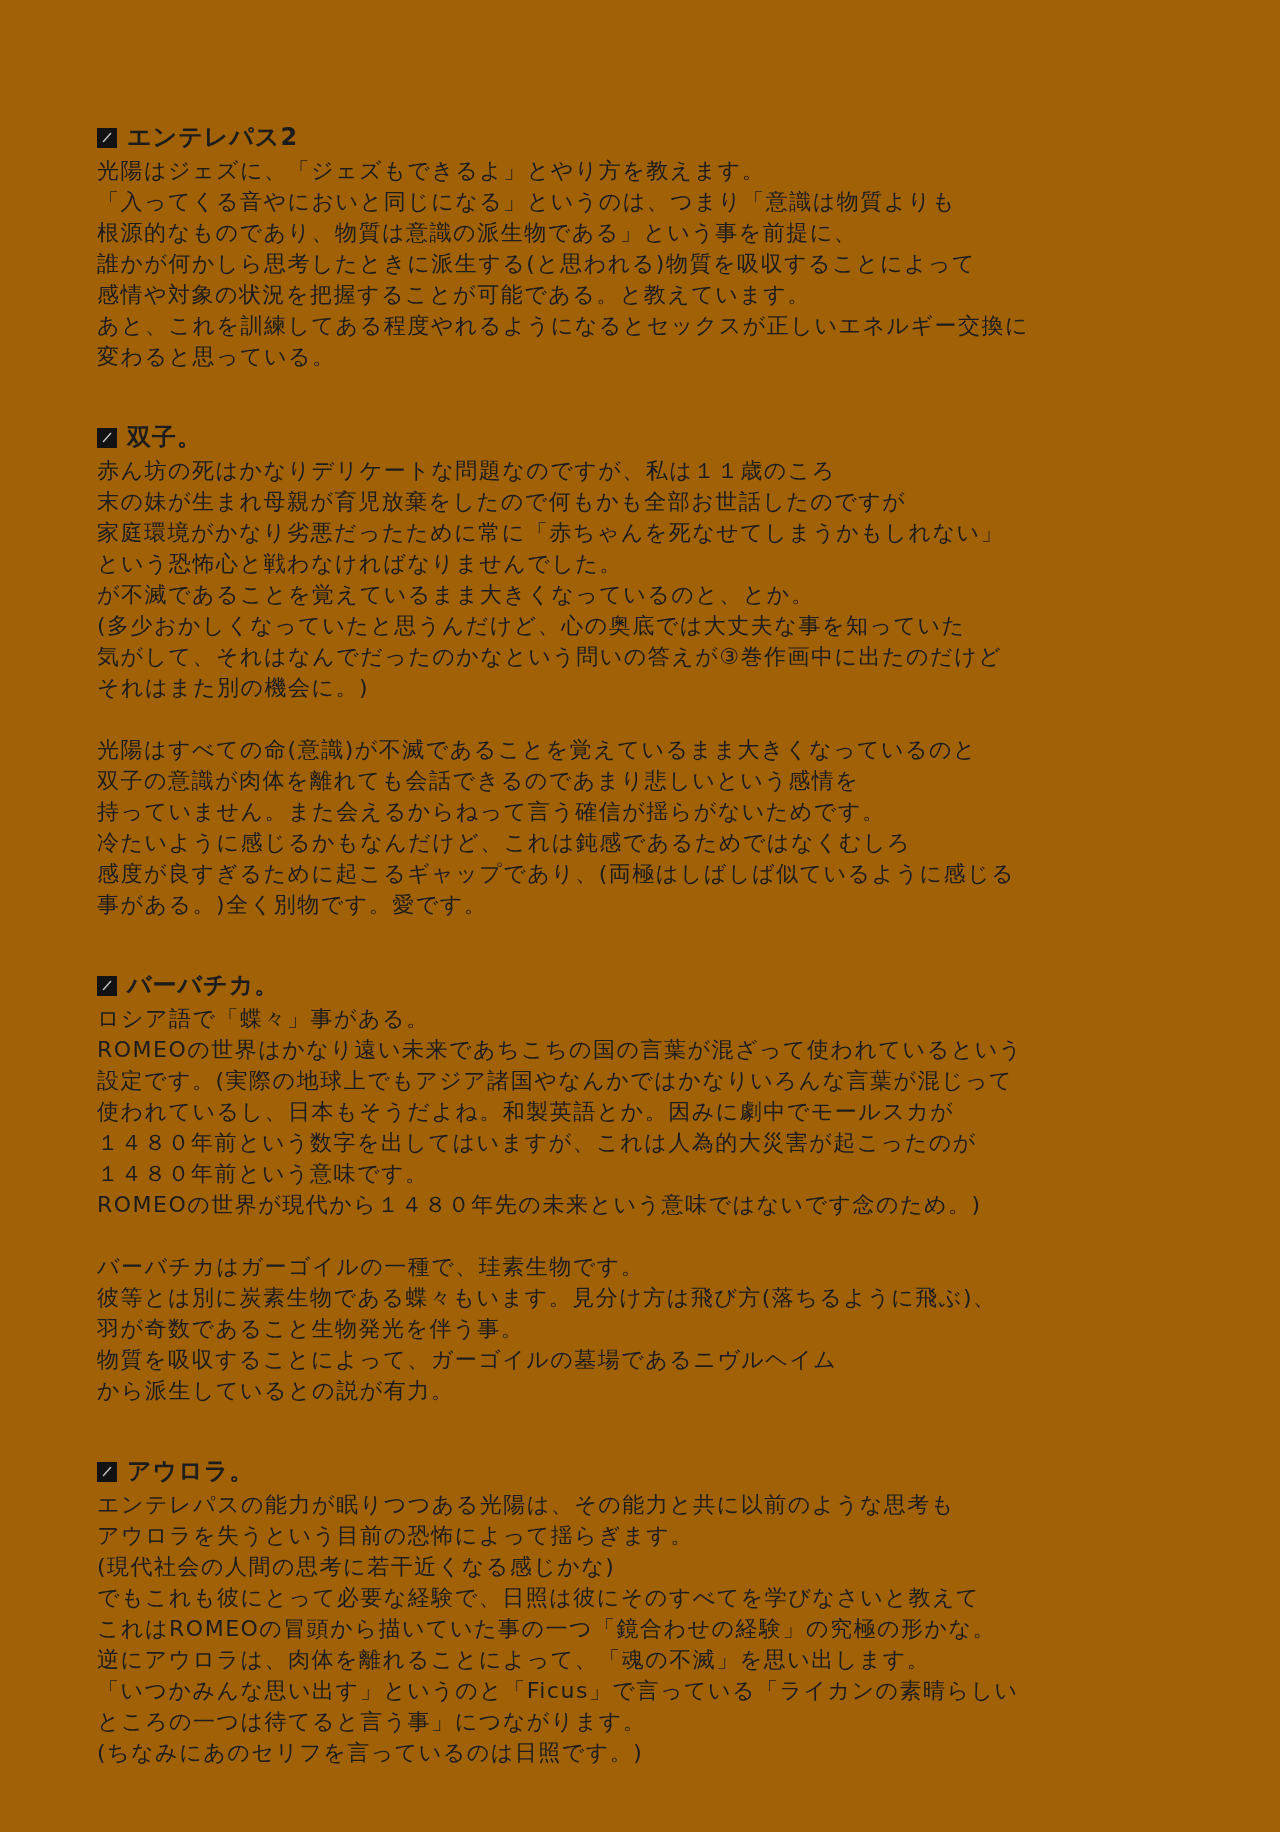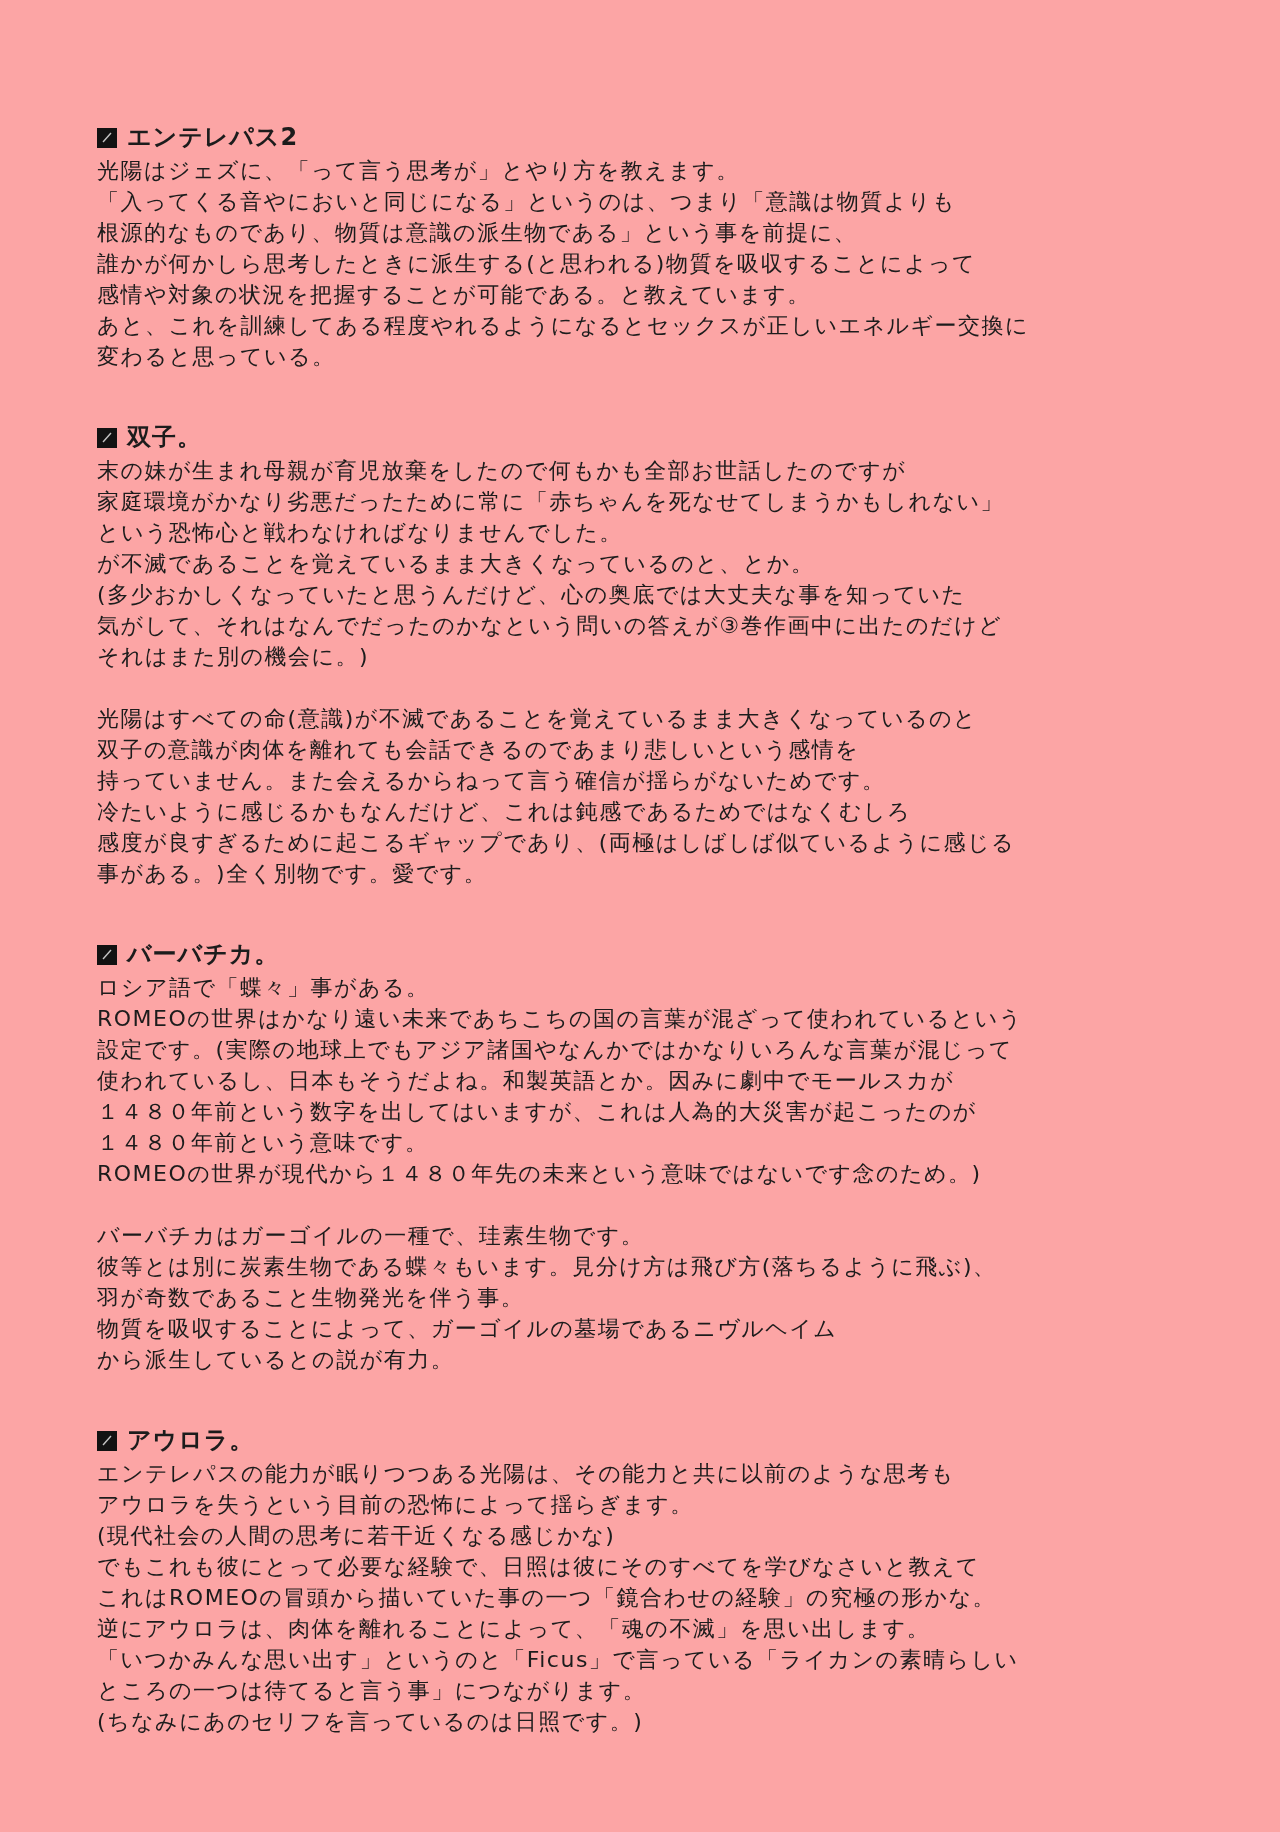--- a/index.html
+++ b/index.html
@@ -11,21 +11,21 @@
     width: 1280px;
     height: 1832px;
     overflow: hidden;
     font-family: "DejaVu Sans", "Liberation Sans", sans-serif;
     color: #1c1c1c;
   }
   .page {
     box-sizing: border-box;
     width: 1280px;
     height: 1832px;
-    background: #fca5a5;
+    background: #a16207;
     padding: 122px 60px 40px 97px;
   }
   .section {
     margin-bottom: 50px;
   }
   .section-title {
     display: flex;
     align-items: center;
     gap: 10px;
     font-size: 24px;
@@ -64,41 +64,42 @@
     <h2 class="section-title">
       <span class="bullet">
           <svg width="20" height="20" viewBox="0 0 20 20">
             <rect width="20" height="20" fill="#121212"></rect>
             <line x1="6" y1="14" x2="14" y2="5" stroke="#ffffff" stroke-width="1.4" opacity="0.75"></line>
           </svg>
         </span>
       <span>エンテレパス2</span>
     </h2>
     <div class="para">
-      <p class="line">光陽はジェズに、「って言う思考が」とやり方を教えます。</p>
+      <p class="line">光陽はジェズに、「ジェズもできるよ」とやり方を教えます。</p>
       <p class="line">「入ってくる音やにおいと同じになる」というのは、つまり「意識は物質よりも</p>
       <p class="line">根源的なものであり、物質は意識の派生物である」という事を前提に、</p>
       <p class="line">誰かが何かしら思考したときに派生する(と思われる)物質を吸収することによって</p>
       <p class="line">感情や対象の状況を把握することが可能である。と教えています。</p>
       <p class="line">あと、これを訓練してある程度やれるようになるとセックスが正しいエネルギー交換に</p>
       <p class="line">変わると思っている。</p>
     </div>
   </div>
 
   <div class="section">
     <h2 class="section-title">
       <span class="bullet">
           <svg width="20" height="20" viewBox="0 0 20 20">
             <rect width="20" height="20" fill="#121212"></rect>
             <line x1="6" y1="14" x2="14" y2="5" stroke="#ffffff" stroke-width="1.4" opacity="0.75"></line>
           </svg>
         </span>
       <span>双子。</span>
     </h2>
     <div class="para">
+      <p class="line">赤ん坊の死はかなりデリケートな問題なのですが、私は１１歳のころ</p>
       <p class="line">末の妹が生まれ母親が育児放棄をしたので何もかも全部お世話したのですが</p>
       <p class="line">家庭環境がかなり劣悪だったために常に「赤ちゃんを死なせてしまうかもしれない」</p>
       <p class="line">という恐怖心と戦わなければなりませんでした。</p>
       <p class="line">が不滅であることを覚えているまま大きくなっているのと、とか。</p>
       <p class="line">(多少おかしくなっていたと思うんだけど、心の奥底では大丈夫な事を知っていた</p>
       <p class="line">気がして、それはなんでだったのかなという問いの答えが③巻作画中に出たのだけど</p>
       <p class="line">それはまた別の機会に。)</p>
     </div>
     <div class="para">
       <p class="line">光陽はすべての命(意識)が不滅であることを覚えているまま大きくなっているのと</p>

